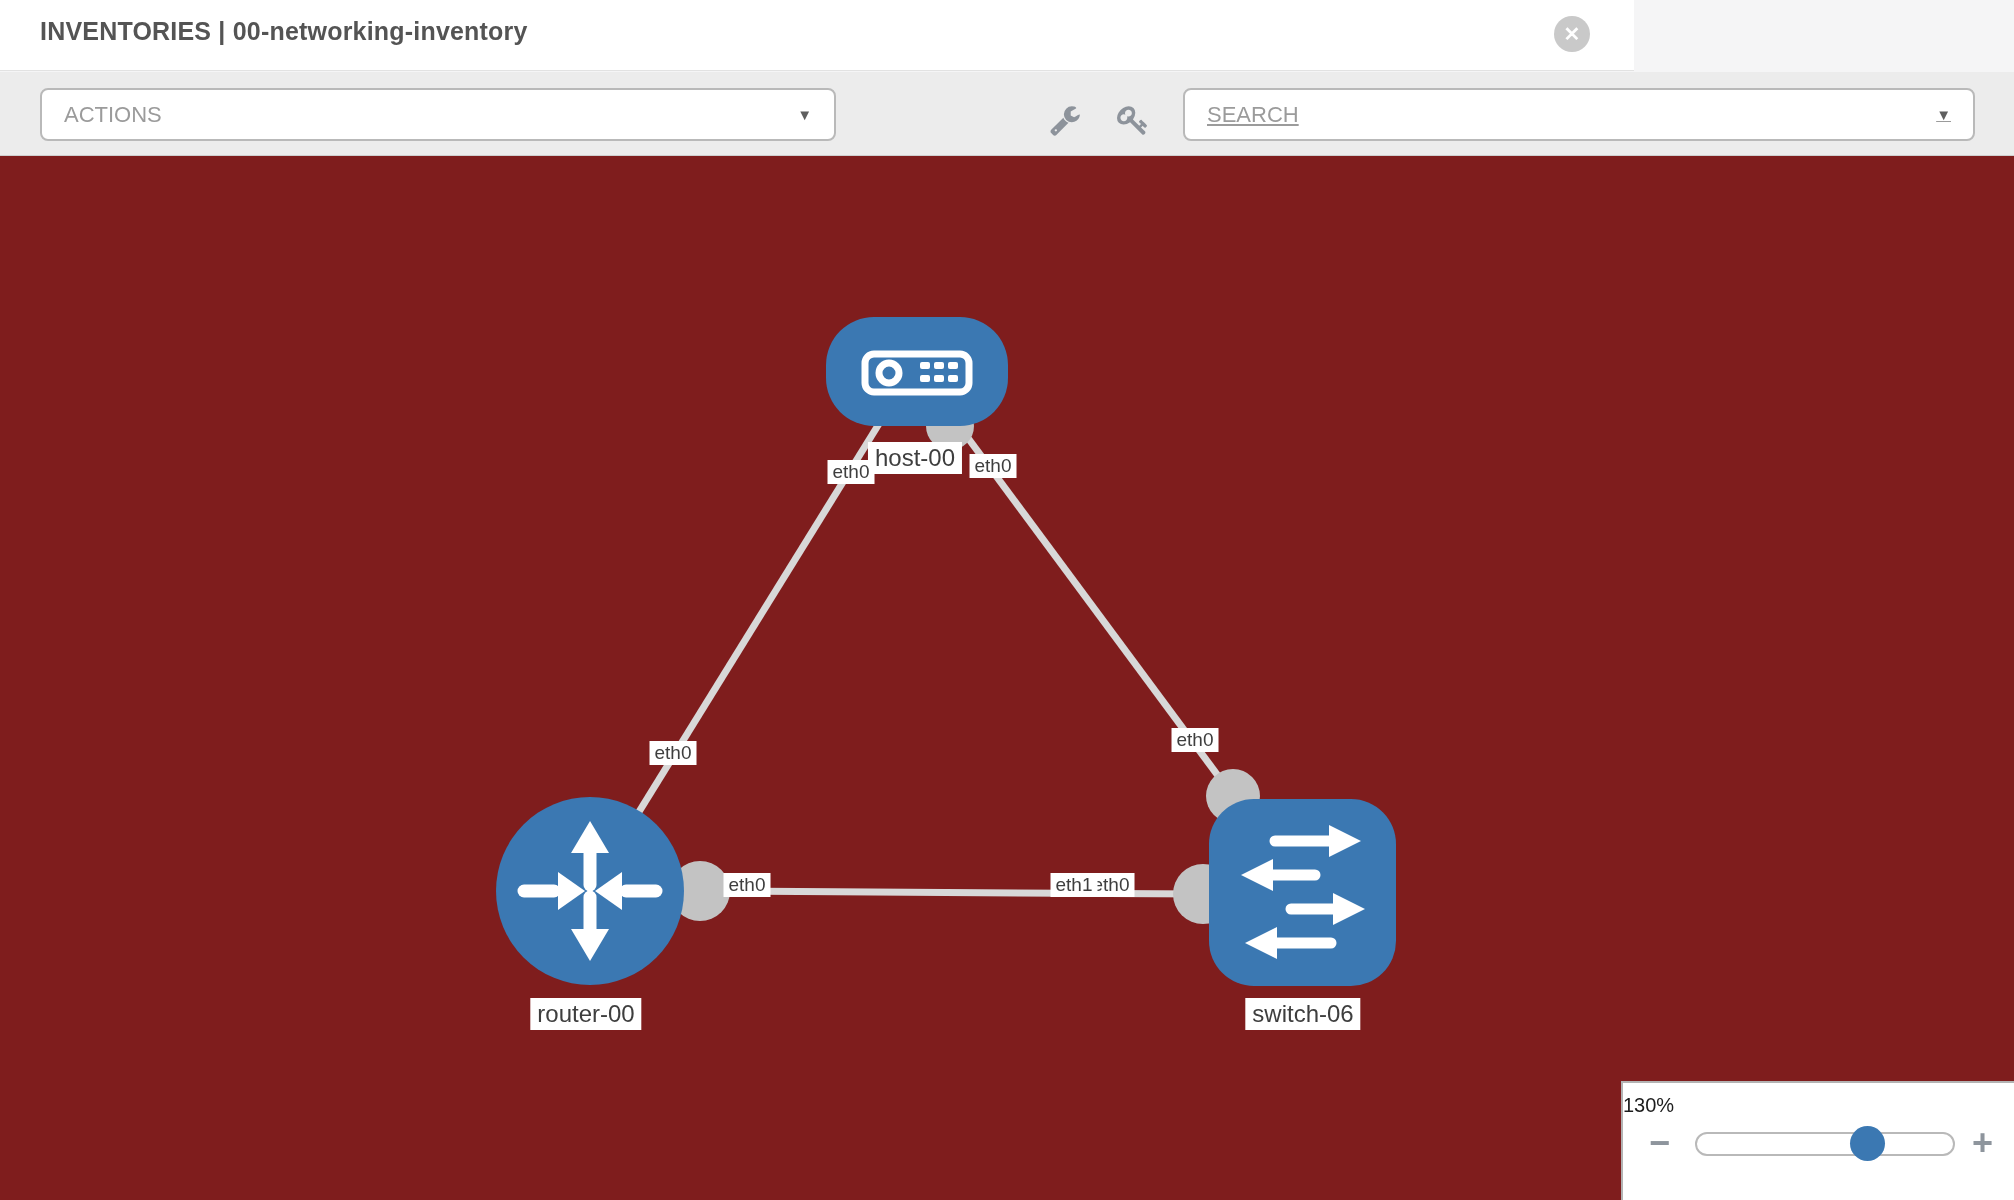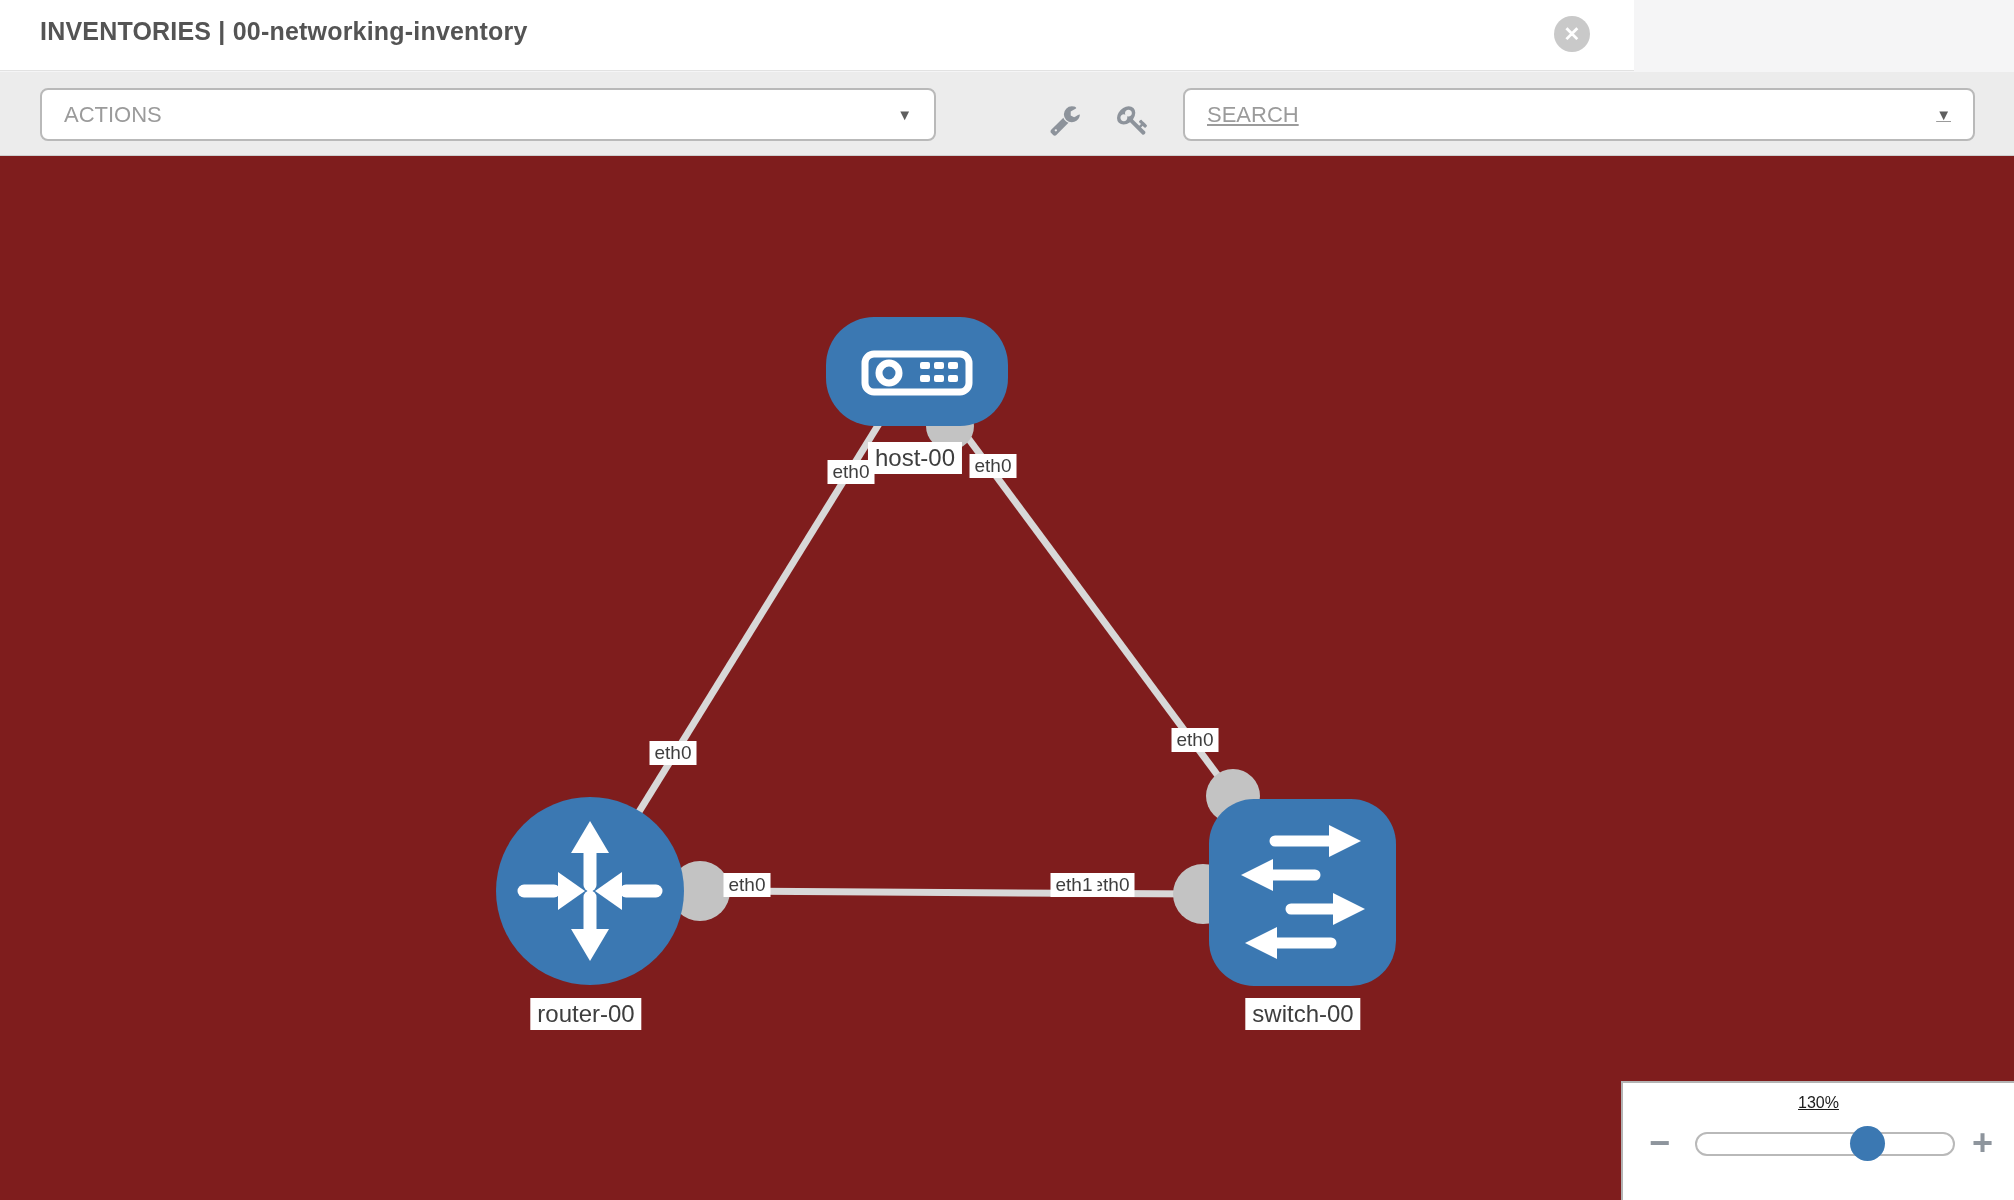--- a/index.html
+++ b/index.html
@@ -17,21 +17,21 @@
                font-weight:700; display:flex; align-items:center; justify-content:center;
                cursor:pointer; line-height:1; }
 
   
   .toolbar { position:absolute; top:72px; left:0; width:2014px; height:84px;
              background:#ececec; border-bottom:1px solid #cfcfcf; }
   .dd { position:absolute; top:16px; height:53px; background:#fff;
         border:2px solid #b9b9b9; border-radius:8px; display:flex; align-items:center;
         justify-content:space-between; padding:0 22px; font-size:22px; color:#9b9b9b;
         cursor:pointer; }
-  .dd-actions { left:40px; width:896px; }
+  .dd-actions { left:40px; width:796px; }
   .dd-search  { left:1183px; width:792px;text-decoration:underline; }
   .caret { font-size:15px; color:#5f5f5f; }
   .tool-btn { position:absolute; top:26px; width:44px; height:44px; display:flex;
               align-items:center; justify-content:center; cursor:pointer; }
   .tool-btn svg { width:32px; height:32px; fill:#8d939b; }
   .tool-wrench { left:1043px; }
   .tool-key { left:1111px; }
 
   
   .canvas { position:absolute; top:156px; left:0; width:2014px; height:1044px;
@@ -39,22 +39,22 @@
   .canvas svg.topo { position:absolute; top:0; left:0; width:2014px; height:1044px; }
 
   .lbl { position:absolute; transform:translate(-50%,-50%); background:#ffffff;
          color:#3e3e3e; white-space:nowrap; }
   .node-lbl { font-size:24px; padding:2px 7px; }
   .if-lbl { font-size:19px; padding:1px 5px; }
 
   
   .zoom-panel { position:absolute; left:1621px; top:1081px; width:395px; height:121px;
                 background:#ffffff; border:2px solid #b3b3b3; }
-  .zoom-level { position:absolute; top:11px; left:0; width:100%; text-align:center;
-                font-size:16px; color:#1c1c1c;text-decoration:underline; }
+  .zoom-level { position:absolute; top:11px; left:0; width:100%; 
+                font-size:20px; color:#1c1c1c; }
   .zoom-minus, .zoom-plus { position:absolute; top:40px; font-size:36px; font-weight:700;
                 color:#8e959d; cursor:pointer; line-height:40px; }
   .zoom-minus { left:26px; }
   .zoom-plus  { left:349px; }
   .zoom-track { position:absolute; left:72px; top:49px; width:260px; height:24px;
                 background:#fff; border:2px solid #b9b9b9; border-radius:13px; cursor:pointer; }
   .zoom-thumb { position:absolute; left:153px; top:-8px; width:35px; height:35px;
                 border-radius:50%; background:#3b78b2; cursor:grab; }
 </style>
 </head>
@@ -142,21 +142,21 @@
           <path d="M-12,17 L34,17"></path>
           <path d="M30,1 L30,33 L62,17 Z" stroke="none"></path>
           <path d="M28,51 L-30,51"></path>
           <path d="M-26,35 L-26,67 L-58,51 Z" stroke="none"></path>
         </g>
       </g>
     </svg>
 
     <div class="lbl node-lbl" style="left:915px; top:302px;">host-00</div>
     <div class="lbl node-lbl" style="left:586px; top:858px;">router-00</div>
-    <div class="lbl node-lbl" style="left:1303px; top:858px;">switch-00</div>
+    <div class="lbl node-lbl" style="left:1303px; top:858px;">switch-06</div>
 
     <div class="lbl if-lbl" style="left:851px; top:316px;">eth0</div>
     <div class="lbl if-lbl" style="left:993px; top:310px;">eth0</div>
     <div class="lbl if-lbl" style="left:673px; top:597px;">eth0</div>
     <div class="lbl if-lbl" style="left:1195px; top:584px;">eth0</div>
     <div class="lbl if-lbl" style="left:747px; top:729px;">eth0</div>
     <div class="lbl if-lbl" style="left:1111px; top:729px; z-index:1;">eth0</div>
     <div class="lbl if-lbl" style="left:1074px; top:729px; z-index:2;">eth1</div>
   </div>
 

